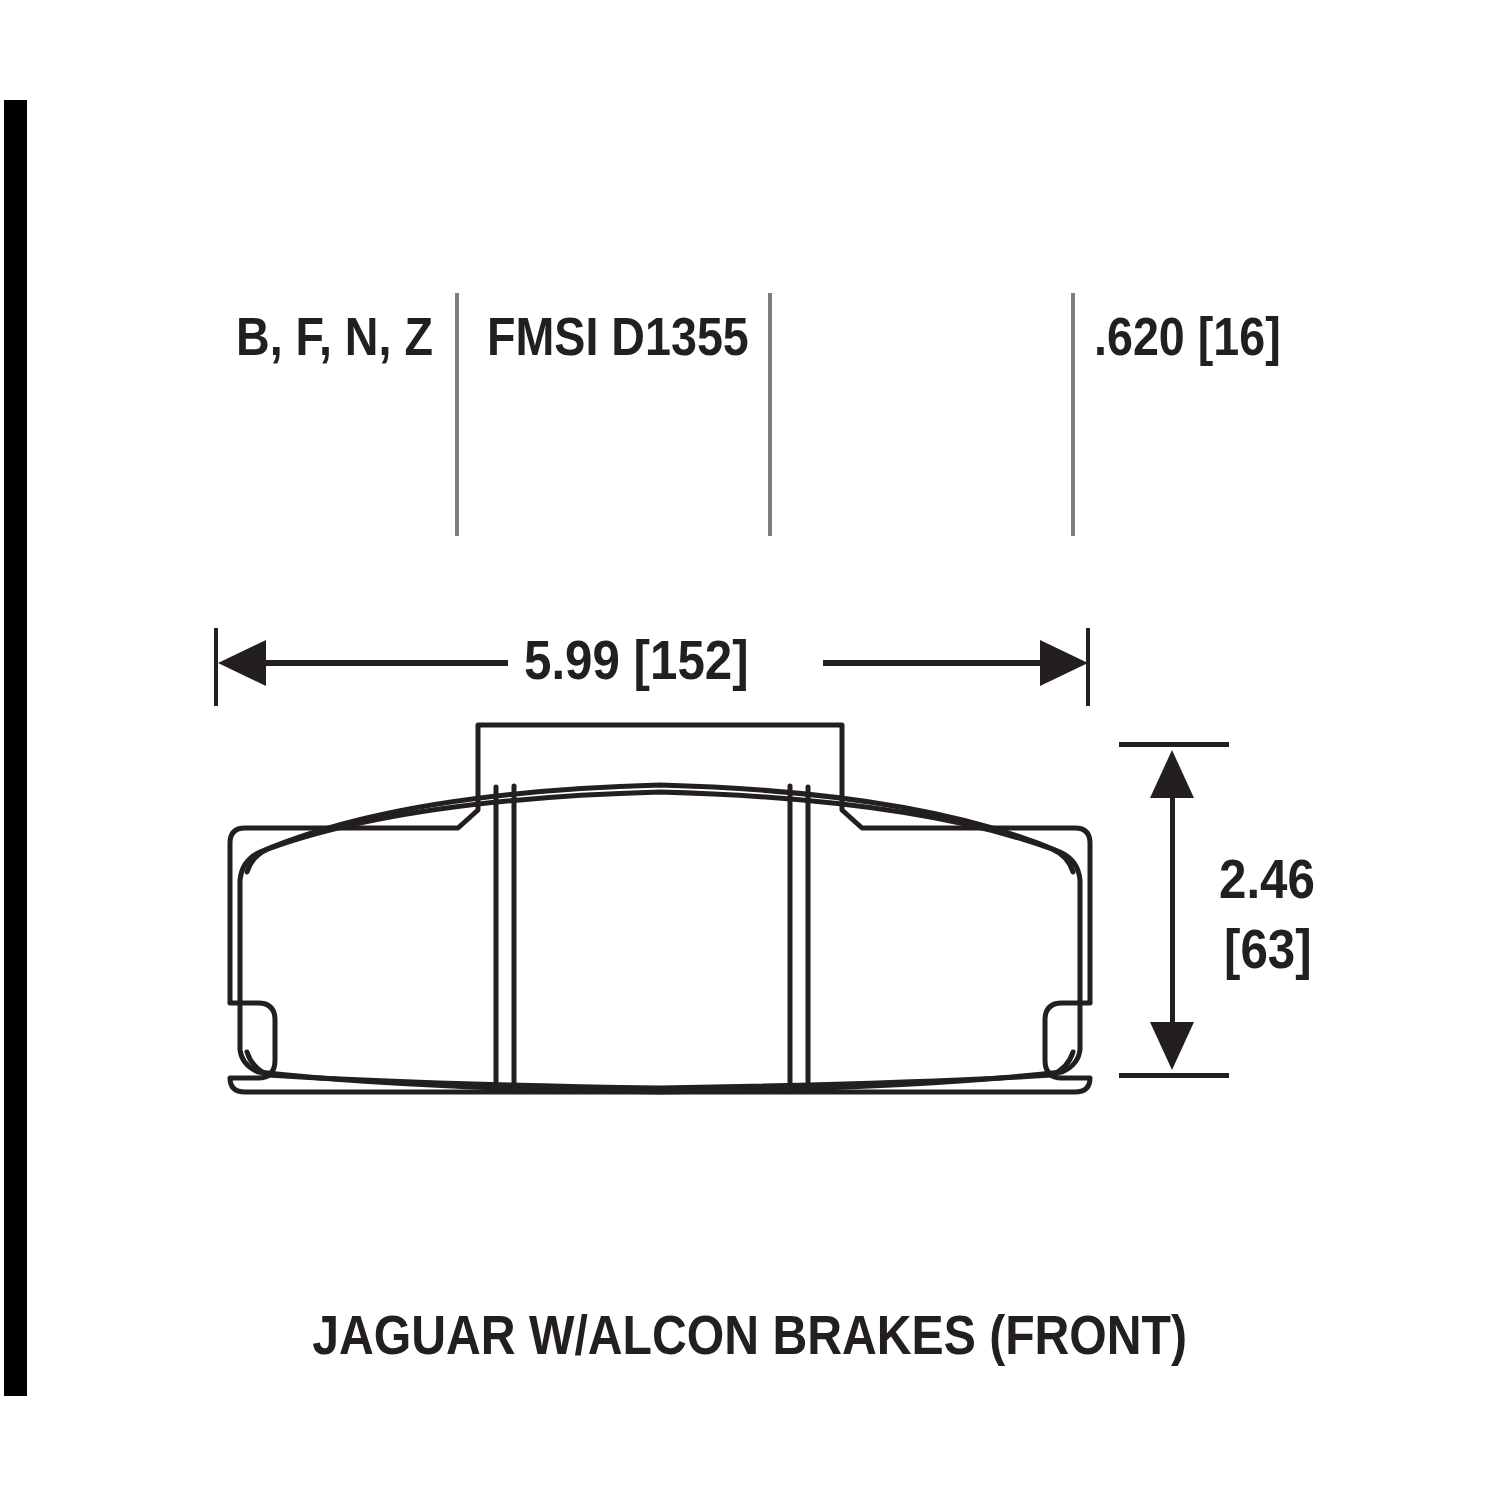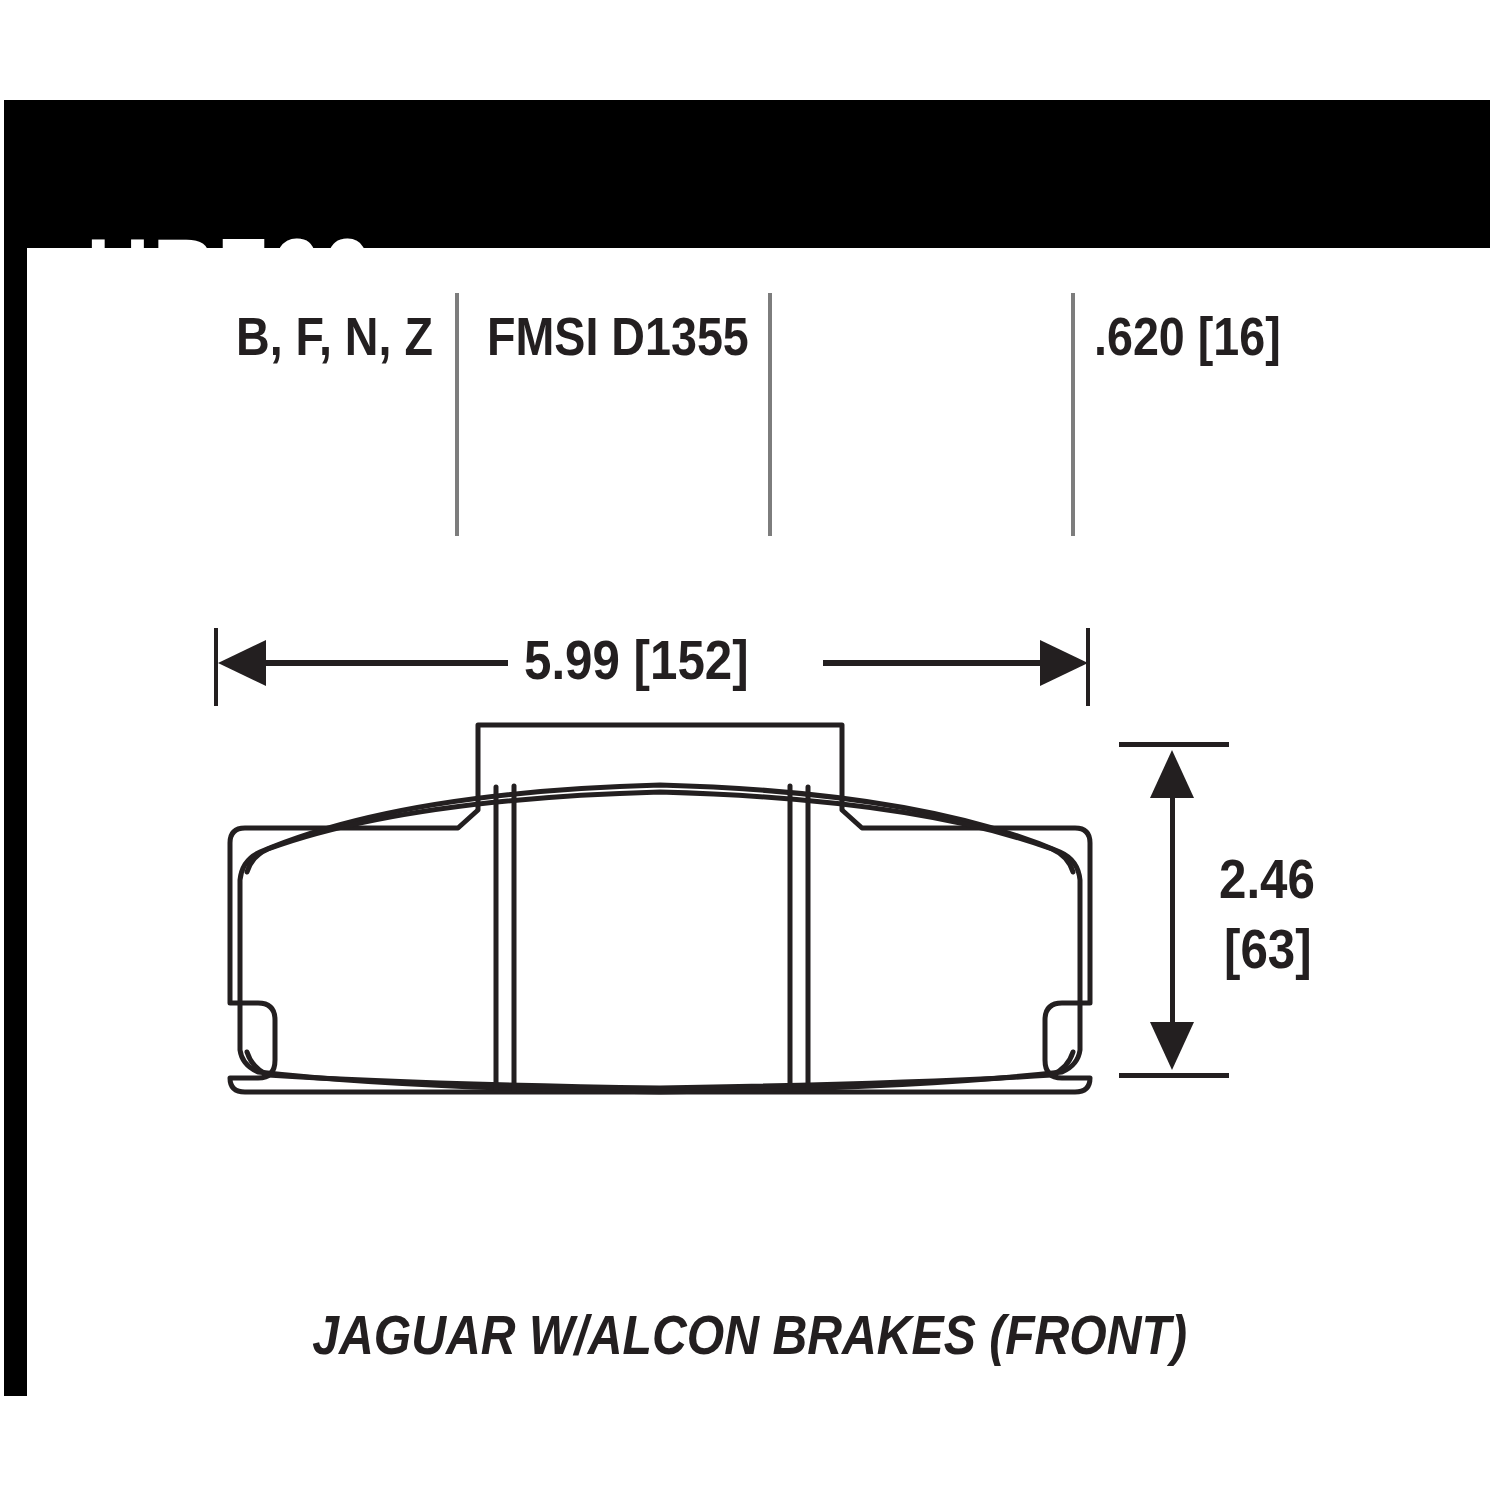--- a/index.html
+++ b/index.html
@@ -234,37 +234,33 @@
     position: absolute;
     left: 0;
     top: 1302px;
     width: 1500px;
     text-align: center;
     font-size: 56px;
     font-weight: bold;
     color: #231f20;
     font-family: "Liberation Sans", sans-serif;
     white-space: nowrap;
-    font-style: italic;
   }
   #caption > span {
     display: inline-block;
     transform: scaleX(0.86);
   }
 </style>
 </head>
 <body>
 
 <div id="page">
 
   <div id="left-rail"></div>
 
-  <div id="header-banner">
-    <div id="header-title">HB760</div>
-  </div>
 
   <div class="spec-text" id="spec-compounds">B, F, N, Z</div>
   <div class="spec-divider" id="spec-divider-1"></div>
   <div class="spec-text" id="spec-fmsi">FMSI D1355</div>
   <div class="spec-divider" id="spec-divider-2"></div>
   <div class="spec-divider" id="spec-divider-3"></div>
   <div class="spec-text" id="spec-thickness">.620 [16]</div>
 
   <div id="dim-width-ext-left"></div>
   <div id="dim-width-ext-right"></div>

